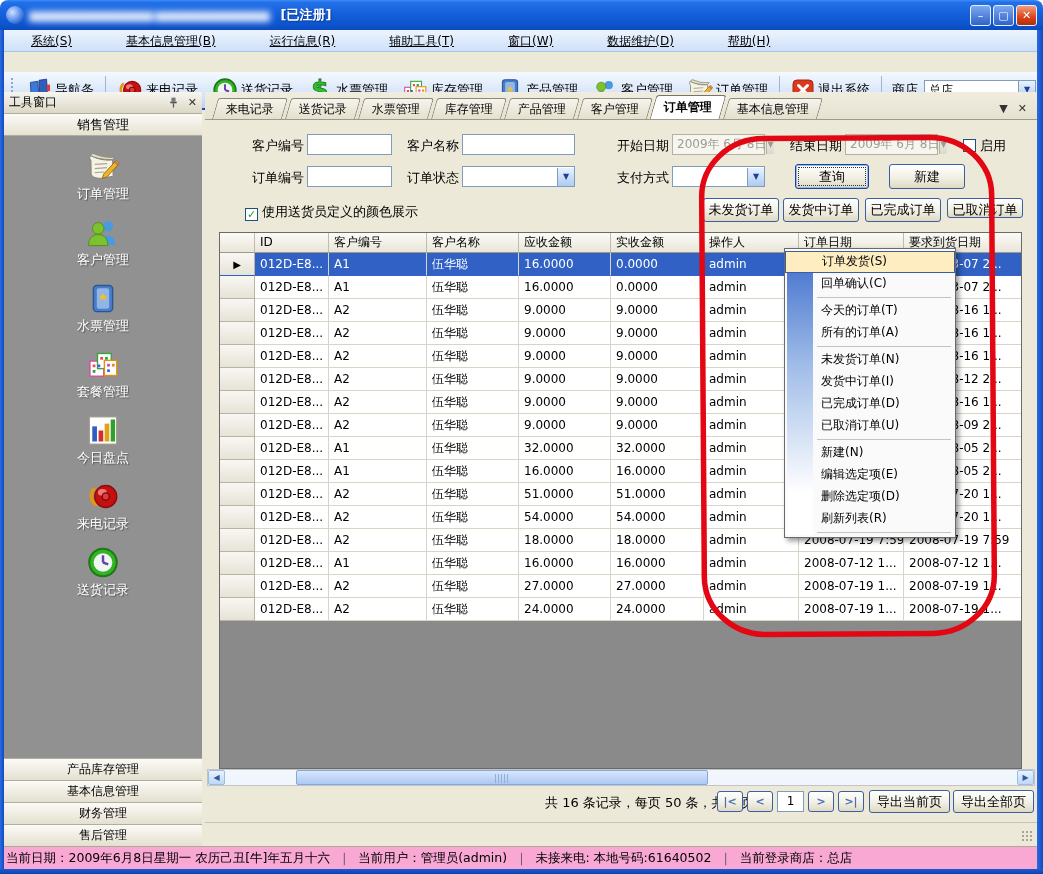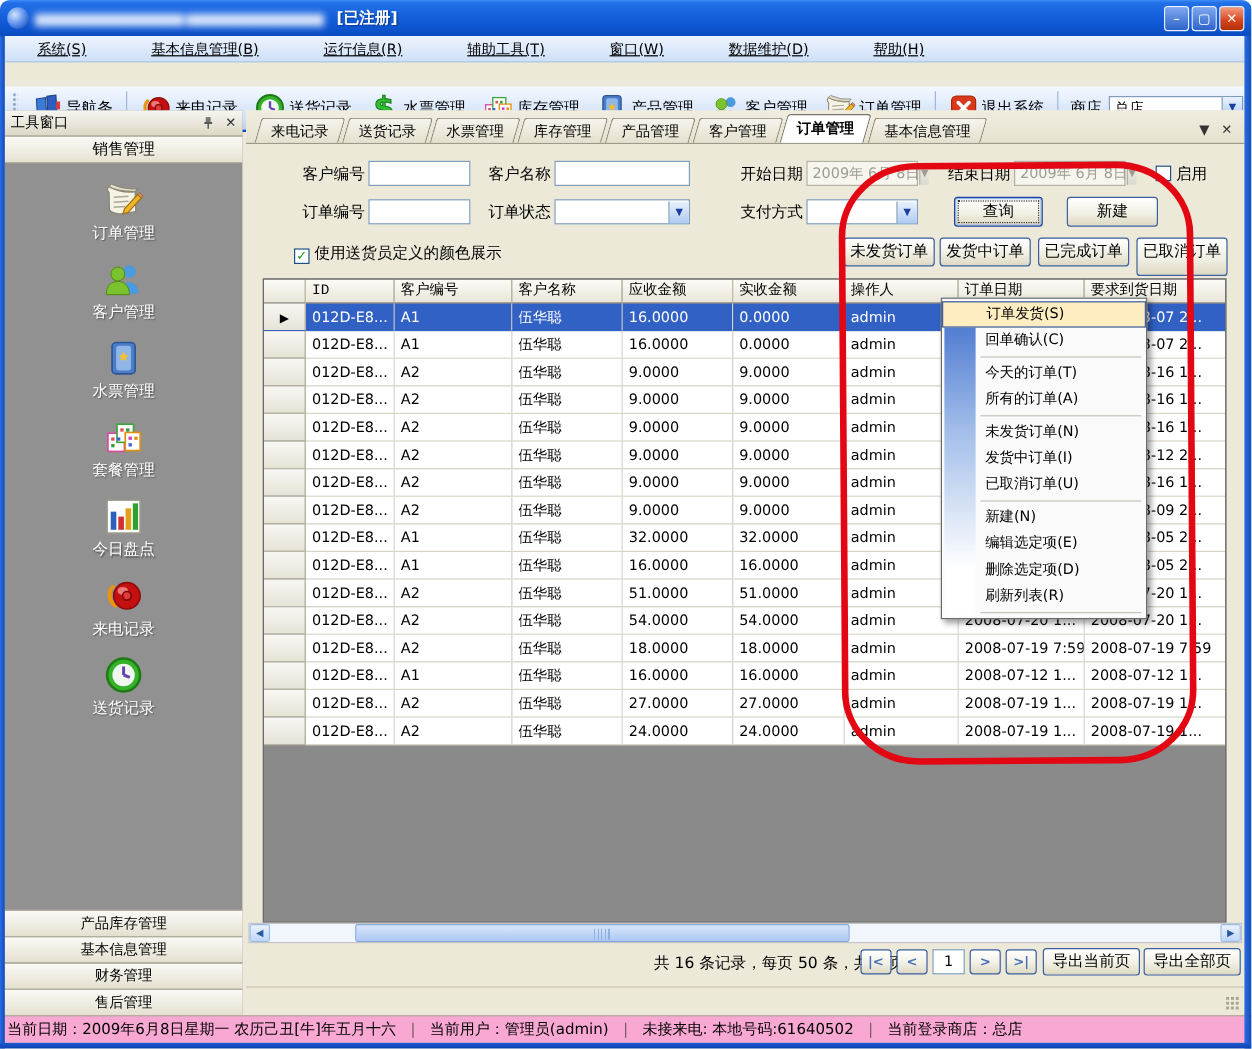--- a/index.html
+++ b/index.html
@@ -72,21 +72,21 @@
   .cbox{width:13px;height:13px;background:#fff;border:1px solid #1C5180;display:inline-block;
     vertical-align:-2px;margin-right:4px;text-align:center;line-height:11px;font-size:11px;color:#1FA11F;font-weight:bold;}
   .xpbtn{border:1px solid #3B5FA0;border-radius:3px;background:linear-gradient(#FFFFFF,#F2F0E4 55%,#DDD9C3);
     font-size:13px;color:#000;text-align:center;}
   .xpbtn.focus{border-color:#18449C;box-shadow:0 0 0 1px #98B8EC inset;outline:1px dotted #333;outline-offset:-4px;}
   
   .grid{position:absolute;left:14px;top:112px;width:803px;height:537px;background:#8A8A8A;
     border:1px solid #6A6A6A;overflow:hidden;}
   .thead,.trow{display:flex;width:801px;}
   .th{background:linear-gradient(#FCFBF7,#E9E6D8);border-right:1px solid #C0BCA8;border-bottom:1px solid #9C9A8A;
-    height:20px;line-height:19px;font-size:12px;padding-left:5px;overflow:hidden;white-space:nowrap;font-family:Liberation Mono, monospace;}
+    height:20px;line-height:19px;font-size:12px;padding-left:5px;overflow:hidden;white-space:nowrap;}
   .td{background:#fff;border-right:1px solid #D8D4C6;border-bottom:1px solid #D8D4C6;height:23px;
     line-height:22px;font-size:12px;padding-left:5px;overflow:hidden;white-space:nowrap;color:#000;}
   .td.c0{background:linear-gradient(#F8F7F3,#E6E3D6);border-right:1px solid #B8B5A5;border-bottom:1px solid #B8B5A5;
     text-align:center;padding-left:0;}
   .trow.selected .td{background:#3161C4;color:#fff;border-bottom-color:#3161C4;}
   .trow.selected .td.c0{background:linear-gradient(#F8F7F3,#E6E3D6);color:#000;}
   .selarrow{visibility:hidden;font-size:10px;}
   .trow.selected .selarrow{visibility:visible;}
   .c0{width:35px;}.c1{width:74px;}.c2{width:98px;}.c3{width:92px;}.c4{width:92px;}
   .c5{width:93px;}.c6{width:95px;}.c7{width:105px;}.c8{width:117px;border-right:none;}
@@ -438,21 +438,21 @@
       </div>
       <div class="xpbtn focus" style="position:absolute;left:590px;top:44px;width:74px;height:25px;line-height:23px">查询</div>
       <div class="xpbtn" style="position:absolute;left:684px;top:44px;width:76px;height:25px;line-height:23px">新建</div>
 
       <span class="flabel" style="left:40px;top:81px"><span class="cbox">✓</span><span>使用送货员定义的颜色展示</span></span>
       <div>
 
       <div class="xpbtn sbtn" style="position: absolute; top: 78px; width: 76px; height: 24px; line-height: 22px; left: 498px;">未发货订单</div>
           <div class="xpbtn sbtn" style="position: absolute; top: 78px; width: 76px; height: 24px; line-height: 22px; left: 578px;">发货中订单</div>
           <div class="xpbtn sbtn" style="position: absolute; top: 78px; width: 76px; height: 24px; line-height: 22px; left: 660px;">已完成订单</div>
-          <div class="xpbtn sbtn" style="position: absolute; top: 78px; width: 76px; height: 32px; line-height: 22px; left: 742px;">已取消订单</div>
+          <div class="xpbtn sbtn" style="position: absolute; top: 78px; width: 76px; height: 20px; line-height: 22px; left: 742px;">已取消订单</div>
         </div>
 
       <div class="grid">
         <div class="thead">
           <div class="th c0"></div>
           <div class="th c1">ID</div>
           <div class="th c2">客户编号</div>
           <div class="th c3">客户名称</div>
           <div class="th c4">应收金额</div>
           <div class="th c5">实收金额</div>
@@ -668,20 +668,21 @@
     <div>
 
     <div class="mitem highlight"><span>订单发货(S)</span></div>
         <div class="mitem"><span>回单确认(C)</span></div>
         <div class="mitem separator"><span></span></div>
         <div class="mitem"><span>今天的订单(T)</span></div>
         <div class="mitem"><span>所有的订单(A)</span></div>
         <div class="mitem separator"><span></span></div>
         <div class="mitem"><span>未发货订单(N)</span></div>
         <div class="mitem"><span>发货中订单(I)</span></div>
+        <div class="mitem"><span>已完成订单(D)</span></div>
         <div class="mitem"><span>已取消订单(U)</span></div>
         <div class="mitem separator"><span></span></div>
         <div class="mitem"><span>新建(N)</span></div>
         <div class="mitem"><span>编辑选定项(E)</span></div>
         <div class="mitem"><span>删除选定项(D)</span></div>
         <div class="mitem"><span>刷新列表(R)</span></div>
         <div class="mitem separator"><span></span></div>
       </div>
   </div>
 

